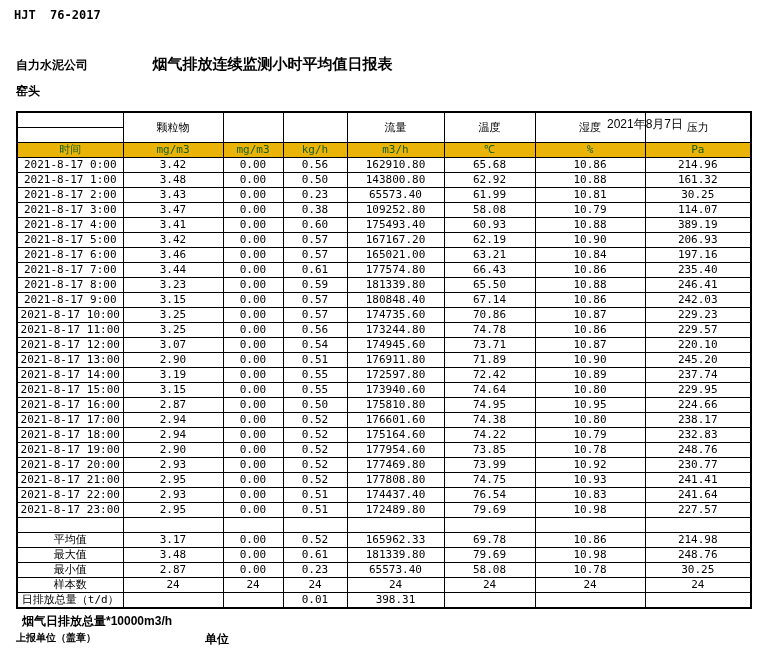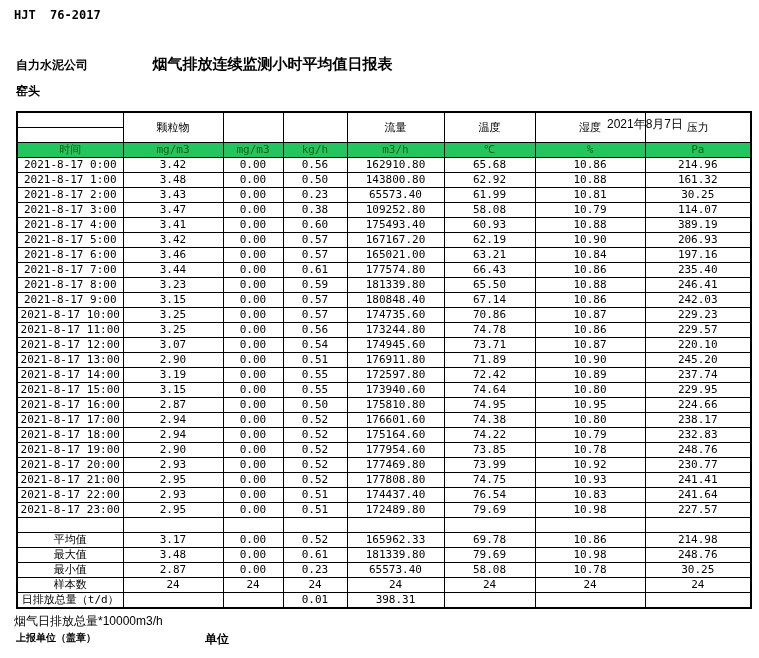--- a/index.html
+++ b/index.html
@@ -22,28 +22,28 @@
     border:2px solid #000;
   }
   #report-table td {
     border:1px solid #000;
     padding:0; height:14px; line-height:14px;
     font-family:"DejaVu Sans Mono", monospace; font-size:11px;
     overflow:hidden; white-space:nowrap;
     text-align:center;
   }
   tr.hdr-row td { height:13px; line-height:13px;margin-top:18px; }
-  tr.unit-row td { height:15px; line-height:15px; background:#22c55e; color:#156015; }
+  tr.unit-row td { height:15px; line-height:15px; background:#eab308; color:#156015; }
   td.grp { font-family:"Liberation Sans", sans-serif; font-size:12px; }
   td.time-head { font-family:"Liberation Sans", sans-serif; font-size:12px; }
   td.time-cell { text-align:right; padding-right:3px; }
   td.sum-label { text-align:right; padding-right:3px; font-family:"Liberation Sans", sans-serif; font-size:11px; }
   td.total-label { text-align:left; padding-left:1px; font-family:"Liberation Sans", sans-serif; font-size:11px; }
 
-  #footer-note { left:14px; top:613px; font-weight:normal; font-size:12px; }
+  #footer-note { left:22px; top:613px; font-weight:bold; font-size:12px; }
   #footer-report-unit { left:16px; top:631px; font-weight:bold; font-size:10px; }
   #footer-unit { left:205px; top:631px; font-weight:bold; font-size:12px; }
 </style>
 </head>
 <body>
 
 <div class="abs" id="std-code">HJT  76-2017</div>
 <div class="abs" id="report-title">烟气排放连续监测小时平均值日报表</div>
 <div class="abs" id="company-name">自力水泥公司</div>
 <div class="abs" id="station-name">窑头</div>

